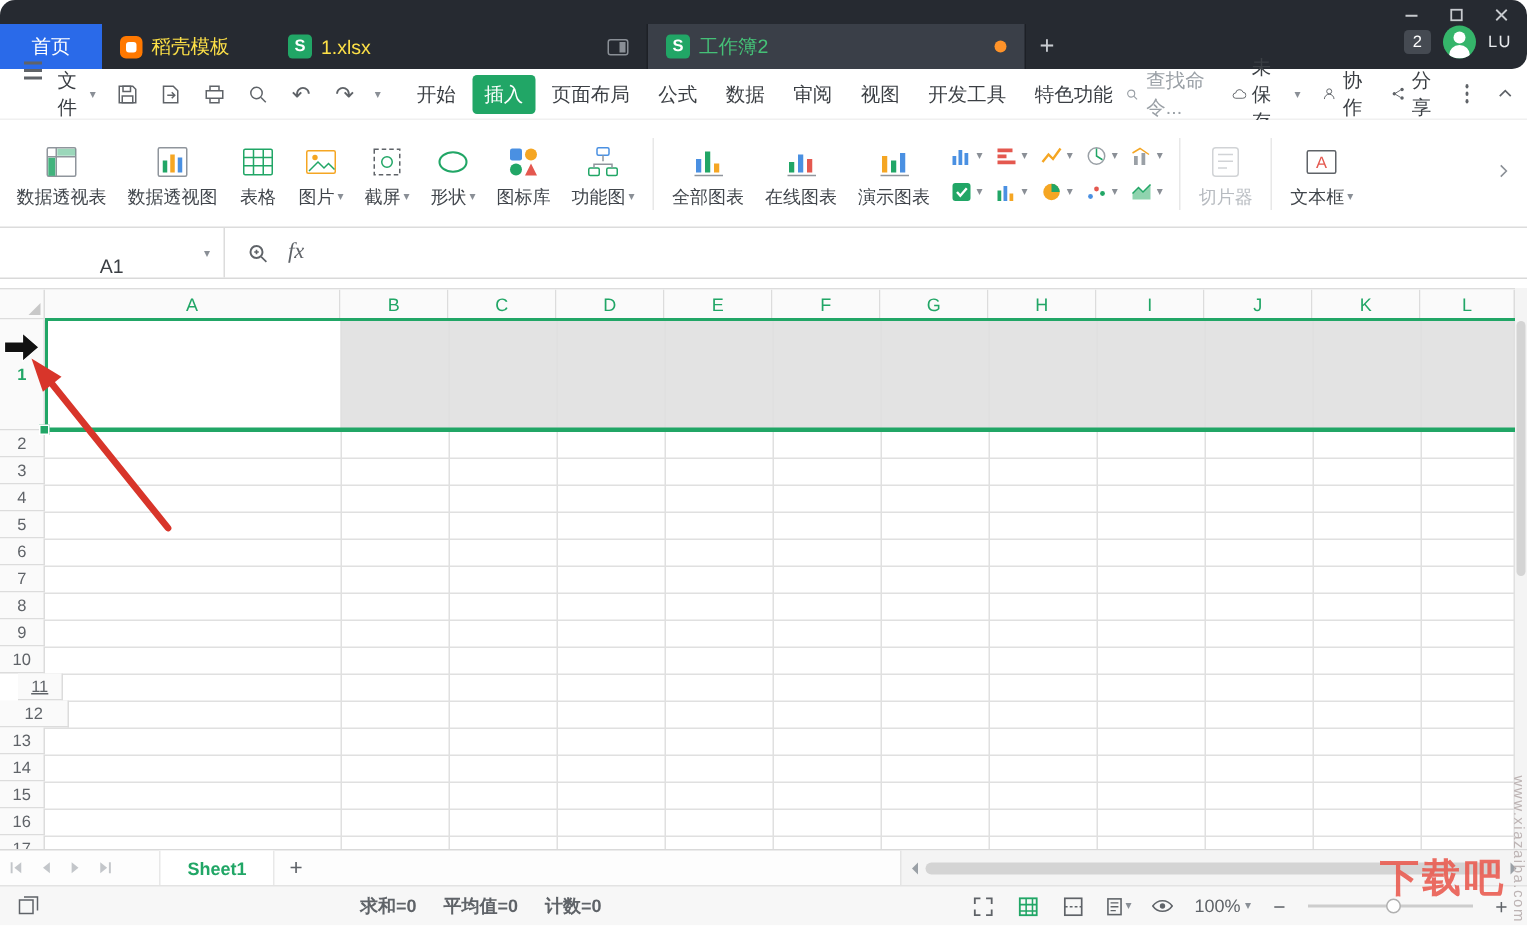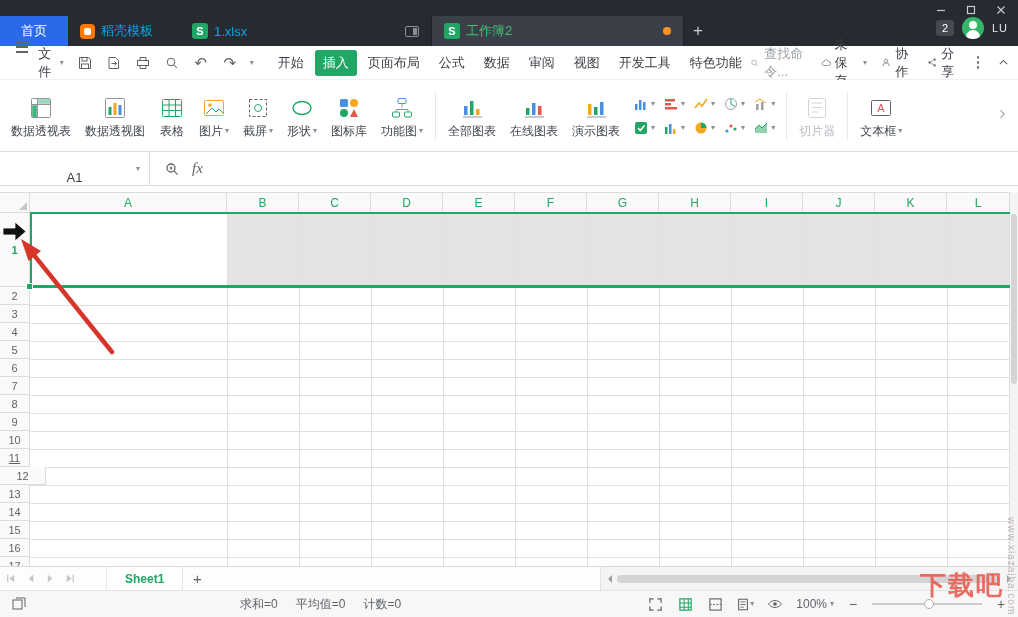--- a/index.html
+++ b/index.html
@@ -3,25 +3,25 @@
 <meta charset="utf-8">
 <style>
   * { box-sizing: border-box; margin: 0; padding: 0; }
   body { background:#ffffff; }
   .app {
     position: relative; width: 1018px; height: 617px; overflow: hidden;
     background: #fff; font-family: "Liberation Sans","DejaVu Sans",sans-serif;
     font-size: 13px; color:#3b3f44;
   }
   
-  .tabbar { position:absolute; top:0; left:0; right:0; height:46px; background:#262a31; }
+  .tabbar { position:absolute; top:0; left:0; right:0; height:46px; background:#262a31;border-radius:10px; }
   .win-controls { position:absolute; top:0; right:2px; display:flex; }
   .win-btn { width:30px; height:20px; display:flex; align-items:center; justify-content:center; cursor:pointer; }
   .tabs { position:absolute; left:0; bottom:0; height:30px; display:flex; align-items:stretch; }
-  .tab { display:flex; align-items:center; padding:0 12px; color:#0ea5e9; font-size:13px; cursor:pointer; position:relative; }
+  .tab { display:flex; align-items:center; padding:0 12px; color:#fde047; font-size:13px; cursor:pointer; position:relative; }
   .tab.home { width:68px; justify-content:center; background:#2a6ae9; color:#fff; }
   .tab.docer { width:112px; }
   .tab.doc { width:252px; border-right:1px solid #1d2026; }
   .tab.doc.active { background:#3a3f48; color:#45c077; }
   .docer-ic { width:15px; height:15px; border-radius:4px; background:#ff7800; margin-right:6px; position:relative; flex:0 0 auto; }
   .docer-ic::after { content:""; position:absolute; left:4px; top:4px; width:7px; height:7px; border-radius:2px; background:#fff; }
   .s-ic { width:16px; height:16px; border-radius:3px; background:#21a666; color:#fff; font-size:11px; font-weight:bold;
           display:flex; align-items:center; justify-content:center; margin-right:6px; flex:0 0 auto; }
   .s-ic::after { content:"S"; }
   .pin-ic { margin-left:auto; width:14px; height:11px; border:1px solid #8a8f96; border-radius:2px; position:relative; }
@@ -119,21 +119,21 @@
   .tri-l { width:0; height:0; border:4px solid transparent; border-right-color:#9aa0a6; margin:0 3px; }
   .tri-r { width:0; height:0; border:4px solid transparent; border-left-color:#9aa0a6; margin:0 3px; }
   .h-track { flex:1; height:8px; position:relative; }
   .h-thumb { position:absolute; left:2px; right:4px; top:0; height:8px; background:#d4d4d4; border-radius:4px; }
 
   
   .statusbar { position:absolute; left:0; right:0; top:590px; height:27px; background:#f7f7f7;
                border-top:1px solid #e3e3e3; display:flex; align-items:center; padding:0 10px;
                font-size:12px; color:#5f6368; }
   .sb-left-icon { width:18px; height:18px; display:flex; align-items:center; justify-content:center; cursor:pointer; }
-  .sb-stats { display:flex; gap:18px; margin-left:212px; }
+  .sb-stats { display:flex; gap:18px; margin-left:212px;font-weight:bold; }
   .sb-right { margin-left:auto; display:flex; align-items:center; gap:12px; }
   .sb-ic { width:18px; height:18px; display:flex; align-items:center; justify-content:center; cursor:pointer; }
   .zoom-wrap { display:flex; align-items:center; gap:3px; cursor:pointer; }
   .zoom-btn { width:14px; text-align:center; font-size:14px; color:#5f6368; cursor:pointer; }
   .glyph-minus::after { content:"−"; }
   .slider { width:110px; height:2px; background:#cdcdcd; position:relative; cursor:pointer; }
   .slider-thumb { position:absolute; left:52px; top:-4px; width:10px; height:10px; border-radius:50%;
                   background:#fff; border:1px solid #b0b0b0; }
 
   
@@ -569,21 +569,21 @@
       <div class="row-h sel" style="left: 0px; top: 20px; width: 30px; height: 74px;">1</div>
       <div class="row-h" style="left: 0px; top: 94px; width: 30px; height: 18px;">2</div>
       <div class="row-h" style="left: 0px; top: 112px; width: 30px; height: 18px;">3</div>
       <div class="row-h" style="left: 0px; top: 130px; width: 30px; height: 18px;">4</div>
       <div class="row-h" style="left: 0px; top: 148px; width: 30px; height: 18px;">5</div>
       <div class="row-h" style="left: 0px; top: 166px; width: 30px; height: 18px;">6</div>
       <div class="row-h" style="left: 0px; top: 184px; width: 30px; height: 18px;">7</div>
       <div class="row-h" style="left: 0px; top: 202px; width: 30px; height: 18px;">8</div>
       <div class="row-h" style="left: 0px; top: 220px; width: 30px; height: 18px;">9</div>
       <div class="row-h" style="left: 0px; top: 238px; width: 30px; height: 18px;">10</div>
-      <div class="row-h" style="left: 0px; top: 256px; width: 30px; height: 18px; text-decoration: underline;">11</div>
+      <div class="row-h" style="left: 12px; top: 256px; width: 30px; height: 18px; text-decoration: underline;">11</div>
       <div class="row-h" style="left: 0px; top: 274px; width: 46px; height: 18px;">12</div>
       <div class="row-h" style="left: 0px; top: 292px; width: 30px; height: 18px;">13</div>
       <div class="row-h" style="left: 0px; top: 310px; width: 30px; height: 18px;">14</div>
       <div class="row-h" style="left: 0px; top: 328px; width: 30px; height: 18px;">15</div>
       <div class="row-h" style="left: 0px; top: 346px; width: 30px; height: 18px;">16</div>
       <div class="row-h" style="left: 0px; top: 364px; width: 30px; height: 18px;">17</div>
       <div class="sel-border" style="left: 30px; top: 19px; width: 980px; height: 2px;"></div>
       <div class="sel-border" style="left: 30px; top: 92px; width: 980px; height: 3px;"></div>
       <div class="sel-border" style="left: 30px; top: 20px; width: 2px; height: 74px;"></div>
       <div class="fill-handle" style="left: 26px; top: 90px;"></div>

